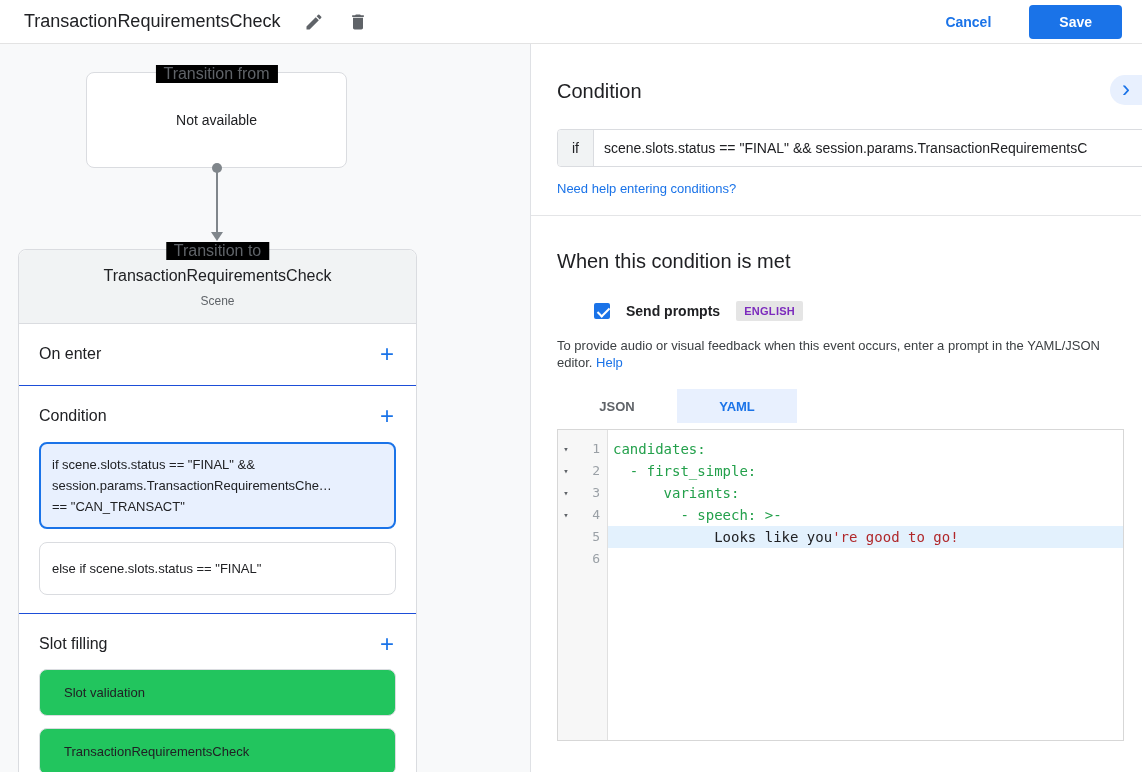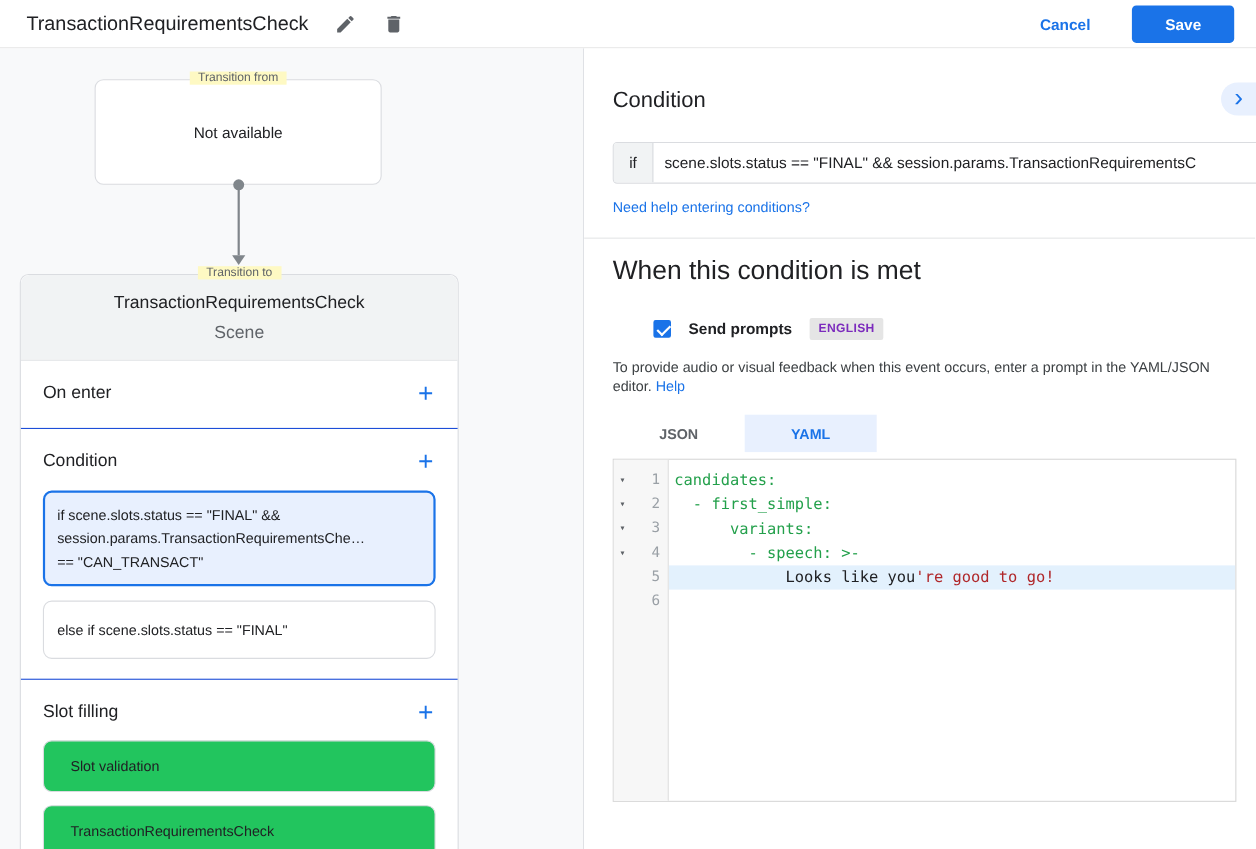--- a/index.html
+++ b/index.html
@@ -16,36 +16,36 @@
   .cancel-btn { color:#1a73e8; font-size:14px; font-weight:bold; margin-right:38px; cursor:pointer; }
   .save-btn { background:#1a73e8; color:#fff; font-size:14px; font-weight:bold; padding:9px 30px;
               border-radius:4px; border:none; cursor:pointer; }
 
   
   .main { display:flex; height:728px; }
   .left { width:531px; background:#f8f9fa; border-right:1px solid #dfe1e5; position:relative; flex:none; overflow:hidden; }
   .right { flex:1; position:relative; background:#fff; overflow:hidden; padding:36px 17px 0 26px; }
 
   
-  .legend { position:absolute; top:-8px; left:50%; transform:translateX(-50%); background:#fef9c3;
-            padding:0 8px; font-size:11px; color:#5f6368; white-space:nowrap; }
+  .legend { position:absolute; top:-8px; left:50%; transform:translateX(-50%); background:#000000;
+            padding:0 8px; font-size:16px; color:#5f6368; white-space:nowrap; }
   .tfrom { position:absolute; left:86px; top:28px; width:261px; height:96px; background:#fff;
            border:1px solid #dadce0; border-radius:8px; display:flex; align-items:center; justify-content:center; }
   .tfrom-value { font-size:14px; color:#202124; }
   .conn-dot { position:absolute; left:212px; top:119px; width:10px; height:10px; border-radius:50%; background:#80868b; }
   .conn-line { position:absolute; left:216px; top:127px; width:2px; height:61px; background:#80868b; }
   .conn-arrow { position:absolute; left:211px; top:188px; width:0; height:0;
                 border-left:6px solid transparent; border-right:6px solid transparent; border-top:9px solid #80868b; }
 
   .tcard { position:absolute; left:18px; top:205px; width:399px; height:540px; background:#fff;
            border:1px solid #dadce0; border-radius:8px 8px 0 0; }
   .tcard-header { background:#f1f3f4; border-bottom:1px solid #dadce0; border-radius:8px 8px 0 0;
                   text-align:center; padding:17px 10px 15px; }
   .tcard-title { font-size:16px; color:#202124; margin-bottom:9px; }
-  .tcard-sub { font-size:16px; color:#5f6368; }
+  .tcard-sub { font-size:12px; color:#5f6368; }
   .section { padding:17px 20px 18px; border-bottom:1px solid #1d4ed8; }
   .section.last { border-bottom:none; }
   .sec-head { display:flex; align-items:center; justify-content:space-between; height:26px; }
   .sec-label { font-size:16px; color:#202124; }
   .plus-btn { color:#1a73e8; font-size:24px; font-weight:300; line-height:20px; cursor:pointer;
               background:none; border:none; padding:0 2px; }
   .cond-card { background:#fff; border:1px solid #dadce0; border-radius:8px; padding:15px 12px;
                margin-top:13px; font-size:13px; color:#202124; line-height:21px; cursor:pointer; }
   .cond-card.selected { background:#e8f0fe; border:2px solid #1a73e8; padding:10px 11px; }
   .slot-card { background:#22c55e; border:1px solid #dadce0; border-radius:8px; padding:15px 24px;
@@ -57,21 +57,21 @@
                   border-radius:15px 0 0 15px; display:flex; align-items:center; justify-content:center;
                   color:#1a73e8; font-size:24px; line-height:24px; cursor:pointer; border:none; padding-bottom:3px; }
   .if-row { margin-top:26px; width:679px; height:38px; border:1px solid #dadce0; border-radius:4px;
             display:flex; overflow:hidden; background:#fff; }
   .if-label { width:36px; background:#f1f3f4; border-right:1px solid #dadce0; display:flex;
               align-items:center; justify-content:center; font-size:14px; color:#202124; flex:none; }
   .if-value { flex:1; display:flex; align-items:center; padding:0 10px; font-size:14px; color:#202124;
               white-space:nowrap; overflow:hidden; }
   .help-link { margin-top:14px; font-size:13px; color:#1a73e8; cursor:pointer; display:inline-block; text-decoration:none; }
   .r-divider { margin:18px 0 0 -26px; width:610px; border-bottom:1px solid #e4e5e7; }
-  .wm-heading { margin-top:16px; font-size:24px; color:#202124; font-weight:400; }
+  .wm-heading { margin-top:34px; font-size:20px; color:#202124; font-weight:400; }
   .cb-row { margin-top:26px; display:flex; align-items:center; }
   .cb-row.second { margin-top:28px;margin-left:37px; }
   .checkbox { width:16px; height:16px; border:2px solid #5f6368; border-radius:2px; flex:none; cursor:pointer; position:relative; }
   .checkbox.checked { background:#1a73e8; border-color:#1a73e8; }
   .checkbox.checked::after { content:""; position:absolute; left:4px; top:0px; width:5px; height:10px;
                              border:solid #fff; border-width:0 2px 2px 0; transform:rotate(45deg); }
   .cb-label { margin-left:16px; font-size:14px; font-weight:bold; color:#202124; }
   .lang-badge { margin-left:16px; font-size:11px; font-weight:bold; letter-spacing:.3px;
                 padding:4px 8px; border-radius:2px; }
   .note { margin-top:16px; font-size:13px; color:#3c4043; line-height:17px; width:567px; }

